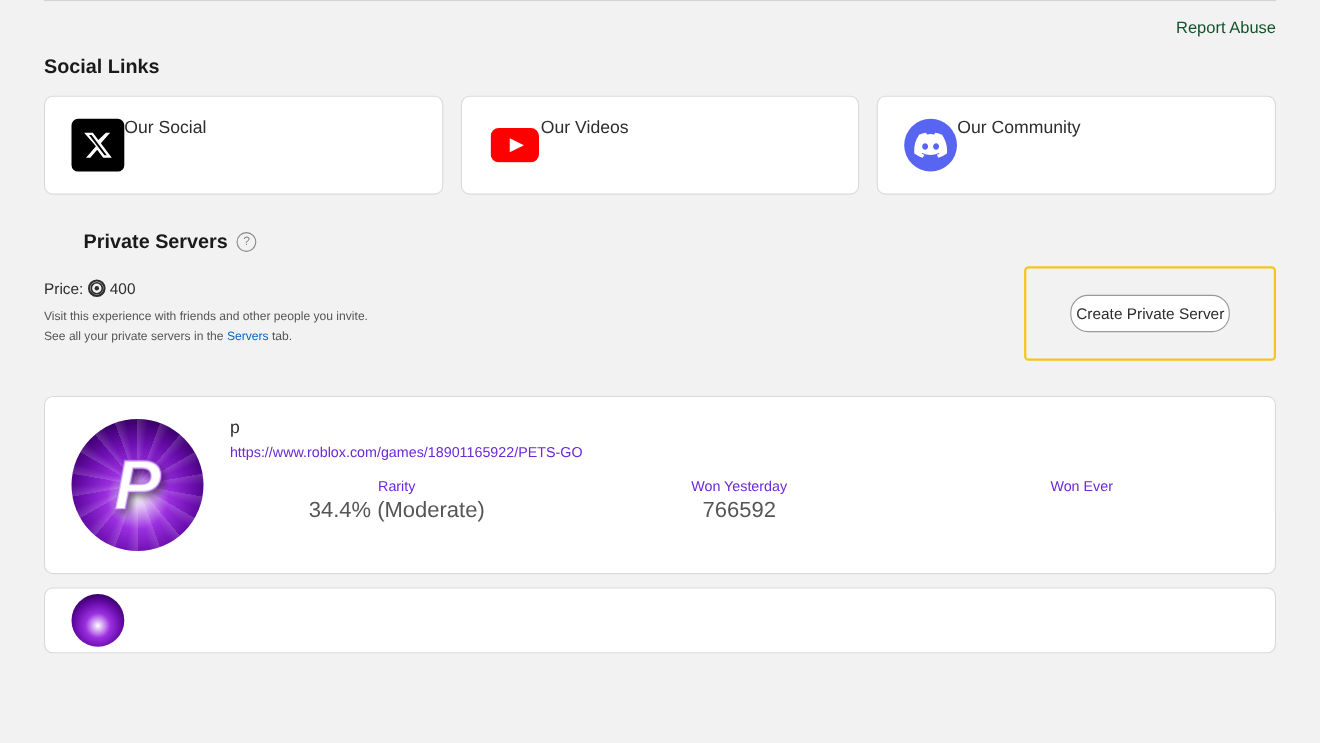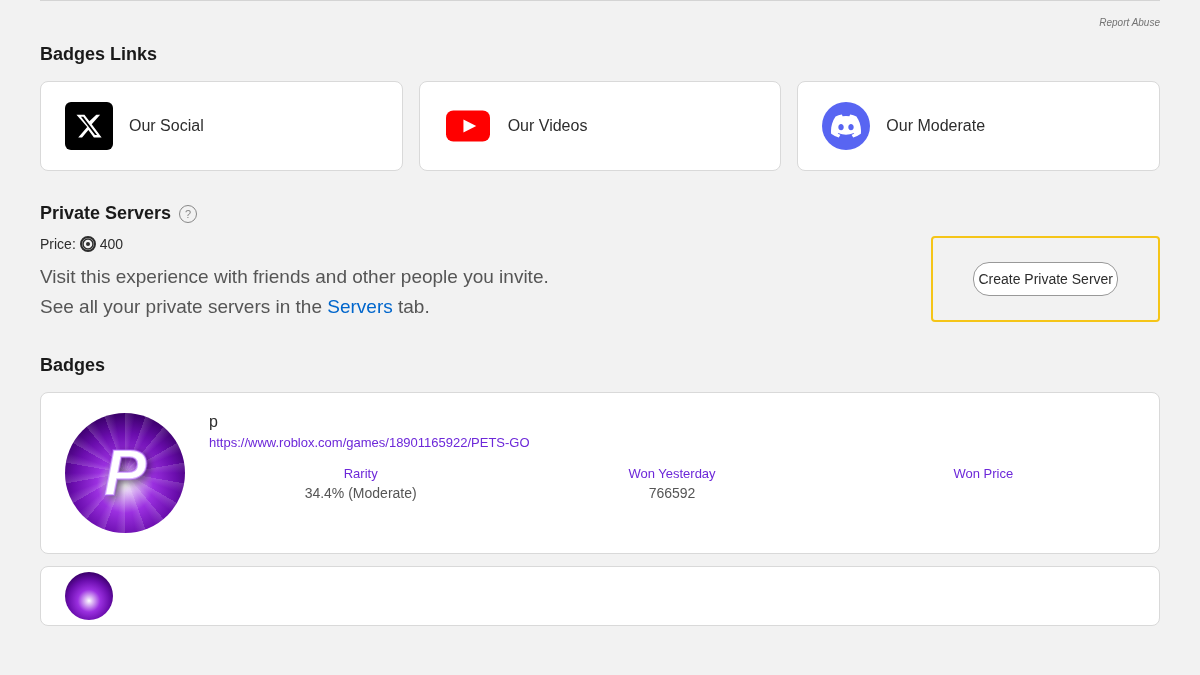--- a/index.html
+++ b/index.html
@@ -18,48 +18,46 @@
       border: none;
       border-top: 1px solid #d4d4d4;
       margin-bottom: 8px;
     }
     .report-abuse-row {
       display: flex;
       justify-content: flex-end;
       padding: 8px 0 16px 0;
     }
     .report-abuse-link {
-      color: #737373;
+      color: #14532d;
       text-decoration: none;
-      font-size: 10px;
-      cursor: pointer;
-      font-style: italic;
+      font-size: 15px;
+      cursor: pointer;
     }
 
     
     .section-title {
       font-size: 18px;
       font-weight: 700;
       color: #1a1a1a;
       margin-bottom: 16px;
     }
     .social-links-grid {
       display: grid;
       grid-template-columns: repeat(3, 1fr);
       gap: 16px;
       margin-bottom: 32px;
     }
     .social-card {
       background: #fff;
       border: 1px solid #d9d9d9;
       border-radius: 8px;
       display: flex;
-      align-items: center;
+      align-items: flex-start;
       padding: 20px 24px;
-      gap: 16px;
       cursor: pointer;
       text-decoration: none;
     }
     .social-icon {
       width: 48px;
       height: 48px;
       border-radius: 6px;
       display: flex;
       align-items: center;
       justify-content: center;
@@ -76,20 +74,21 @@
 
     
     .private-servers-section {
       margin-bottom: 32px;
     }
     .private-servers-header {
       display: flex;
       align-items: center;
       gap: 8px;
       margin-bottom: 12px;
+      margin-left: 36px;
     }
     .help-icon {
       width: 18px;
       height: 18px;
       border: 1.5px solid #888;
       border-radius: 50%;
       display: flex;
       align-items: center;
       justify-content: center;
       font-size: 11px;
@@ -118,21 +117,21 @@
       border-radius: 50%;
       display: inline-flex;
       align-items: center;
       justify-content: center;
       font-size: 8px;
       font-weight: bold;
       flex-shrink: 0;
     }
     .description-text {
       color: #555;
-      font-size: 19px;
+      font-size: 11px;
       line-height: 1.6;
     }
     .servers-link {
       color: #0066cc;
       text-decoration: none;
       cursor: pointer;
     }
     .create-server-box {
       border: 2px solid #f5c518;
       border-radius: 4px;
@@ -211,21 +210,21 @@
       grid-template-columns: repeat(3, 1fr);
       gap: 8px;
       text-align: center;
     }
     .stat-label {
       font-size: 13px;
       color: #6d28d9;
       margin-bottom: 4px;
     }
     .stat-value {
-      font-size: 14px;
+      font-size: 20px;
       color: #555;
     }
     .badge-card-partial {
       background: #fff;
       border: 1px solid #d9d9d9;
       border-radius: 8px;
       padding: 16px 24px;
       display: flex;
       align-items: center;
       gap: 20px;
@@ -245,21 +244,21 @@
 <body>
 
 <div class="page-container">
   <hr class="top-divider">
 
   <div class="report-abuse-row">
     <a class="report-abuse-link">Report Abuse</a>
   </div>
 
   <section>
-    <h2 class="section-title">Badges Links</h2>
+    <h2 class="section-title">Social Links</h2>
     <div class="social-links-grid">
 
       <div class="social-card">
         <div class="social-icon x-icon">
           <svg width="28" height="28" viewBox="0 0 24 24" fill="white" xmlns="http://www.w3.org/2000/svg">
             <path d="M18.244 2.25h3.308l-7.227 8.26 8.502 11.24H16.17l-4.714-6.231-5.401 6.231H2.746l7.73-8.835L1.254 2.25H8.08l4.253 5.622 5.911-5.622zm-1.161 17.52h1.833L7.084 4.126H5.117z"></path>
           </svg>
         </div>
         <span class="social-label">Our Social</span>
       </div>
@@ -273,21 +272,21 @@
         </div>
         <span class="social-label">Our Videos</span>
       </div>
 
       <div class="social-card">
         <div class="social-icon discord-icon">
           <svg width="30" height="30" viewBox="0 0 24 24" fill="white" xmlns="http://www.w3.org/2000/svg">
             <path d="M20.317 4.37a19.791 19.791 0 0 0-4.885-1.515.074.074 0 0 0-.079.037c-.21.375-.444.864-.608 1.25a18.27 18.27 0 0 0-5.487 0 12.64 12.64 0 0 0-.617-1.25.077.077 0 0 0-.079-.037A19.736 19.736 0 0 0 3.677 4.37a.07.07 0 0 0-.032.027C.533 9.046-.32 13.58.099 18.057.1 18.08.114 18.1.133 18.114a19.9 19.9 0 0 0 5.993 3.03.078.078 0 0 0 .084-.028 14.09 14.09 0 0 0 1.226-1.994.076.076 0 0 0-.041-.106 13.107 13.107 0 0 1-1.872-.892.077.077 0 0 1-.008-.128 10.2 10.2 0 0 0 .372-.292.074.074 0 0 1 .077-.01c3.928 1.793 8.18 1.793 12.062 0a.074.074 0 0 1 .078.01c.12.098.246.198.373.292a.077.077 0 0 1-.006.127 12.299 12.299 0 0 1-1.873.892.077.077 0 0 0-.041.107c.36.698.772 1.362 1.225 1.993a.076.076 0 0 0 .084.028 19.839 19.839 0 0 0 6.002-3.03.077.077 0 0 0 .032-.054c.5-5.177-.838-9.674-3.549-13.66a.061.061 0 0 0-.031-.03zM8.02 15.33c-1.183 0-2.157-1.085-2.157-2.419 0-1.333.956-2.419 2.157-2.419 1.21 0 2.176 1.096 2.157 2.42 0 1.333-.956 2.418-2.157 2.418zm7.975 0c-1.183 0-2.157-1.085-2.157-2.419 0-1.333.955-2.419 2.157-2.419 1.21 0 2.176 1.096 2.157 2.42 0 1.333-.946 2.418-2.157 2.418z"></path>
           </svg>
         </div>
-        <span class="social-label">Our Moderate</span>
+        <span class="social-label">Our Community</span>
       </div>
 
     </div>
   </section>
 
   <section class="private-servers-section">
     <div class="private-servers-header">
       <h2 class="section-title" style="margin-bottom:0">Private Servers</h2>
       <div class="help-icon">?</div>
     </div>
@@ -312,41 +311,40 @@
           </div>
         </div>
       </div>
       <div class="create-server-box">
         <button class="create-server-btn">Create Private Server</button>
       </div>
     </div>
   </section>
 
   <section class="badges-section">
-    <h2 class="section-title">Badges</h2>
 
     <div class="badge-card">
       <div class="badge-image">
         <div class="badge-image-rays"></div>
         <span class="badge-p-letter">P</span>
       </div>
       <div class="badge-details">
         <div class="badge-name">p</div>
         <a class="badge-url">https://www.roblox.com/games/18901165922/PETS-GO</a>
         <div class="badge-stats">
           <div>
             <div class="stat-label">Rarity</div>
             <div class="stat-value">34.4% (Moderate)</div>
           </div>
           <div>
             <div class="stat-label">Won Yesterday</div>
             <div class="stat-value">766592</div>
           </div>
           <div>
-            <div class="stat-label">Won Price</div>
+            <div class="stat-label">Won Ever</div>
           </div>
         </div>
       </div>
     </div>
 
     <div class="badge-card-partial">
       <div class="badge-image-small"></div>
     </div>
 
   </section>

